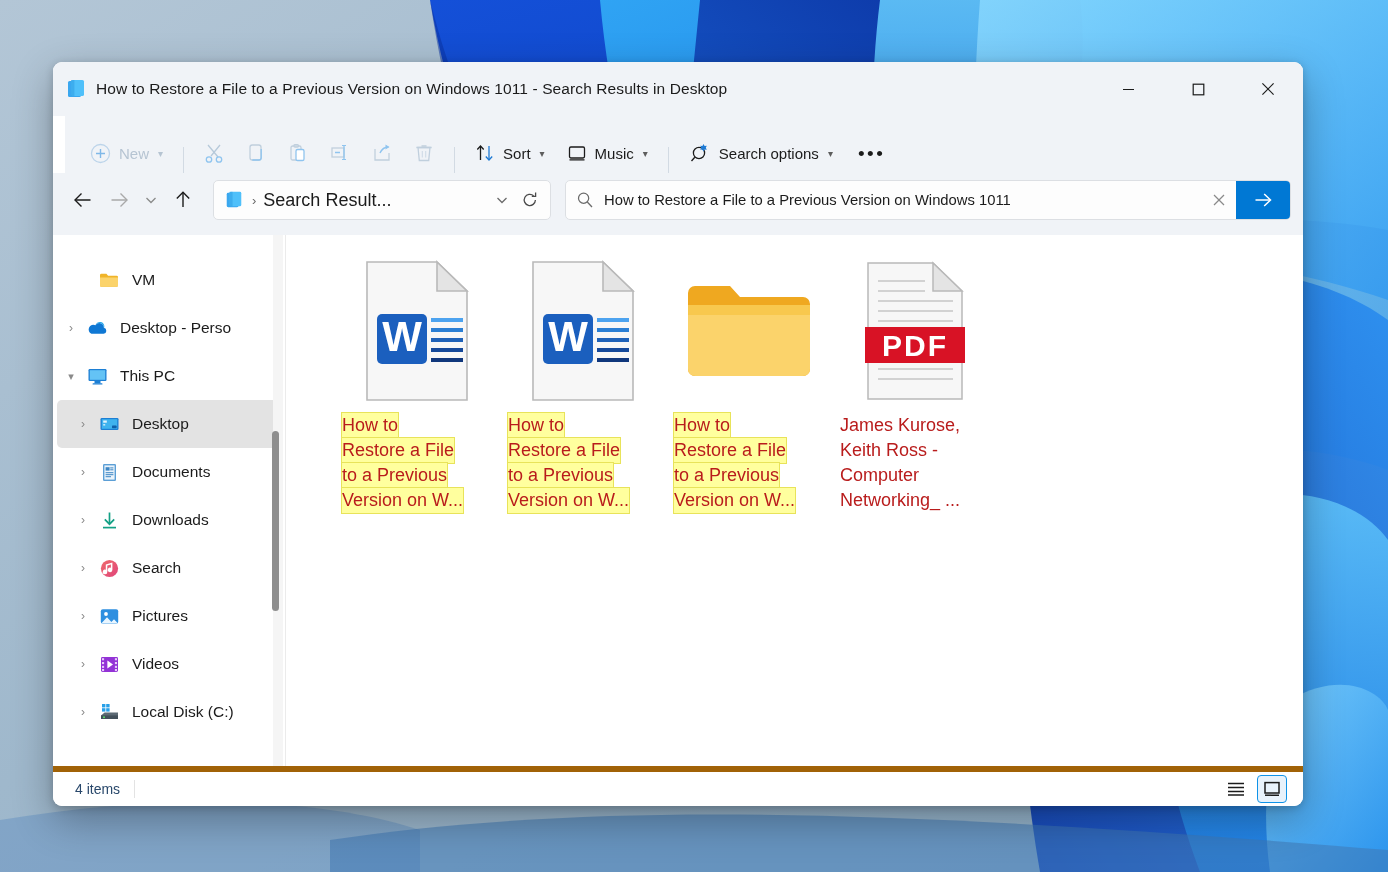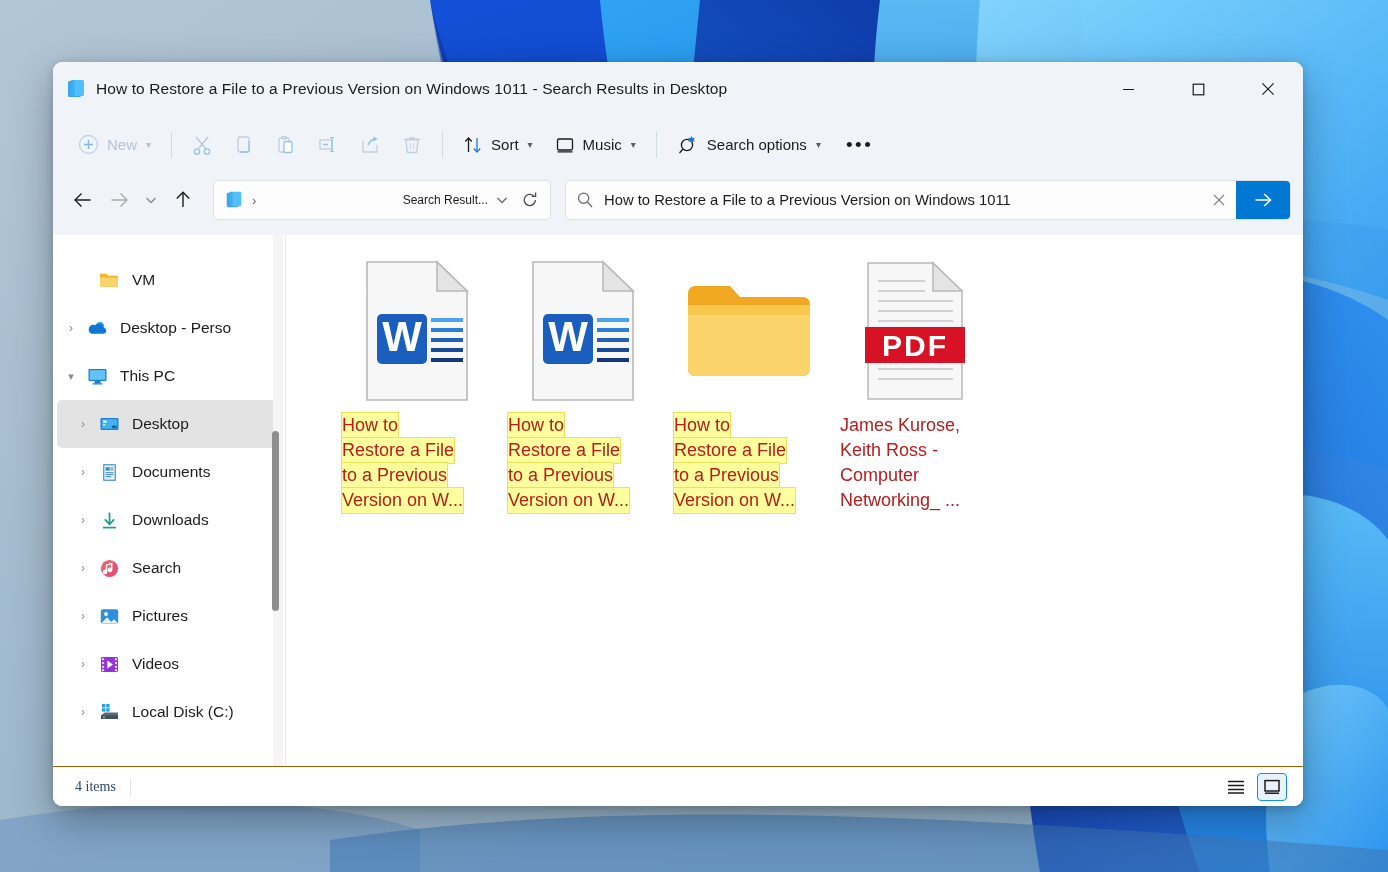--- a/index.html
+++ b/index.html
@@ -38,22 +38,23 @@
   }
   .wincontrols { margin-left: auto; display: flex; height: 54px; }
   .winbtn {
     width: 70px; height: 54px; display: flex; align-items: center;
     justify-content: center; cursor: default;
   }
 
   
   .toolbar {
     height: 57px; background: #f0f3f7; flex: none;
-    display: flex; align-items: center; padding: 0 14px;
+    display: flex; align-items: flex-end; padding: 0 14px;
     gap: 0;
+    margin-left: 12px;
   }
   .tb-item {
     height: 40px; display: flex; align-items: center; gap: 8px;
     padding: 0 11px; border-radius: 5px; cursor: default;
     color: #1b1b1b; font-size: 15px; white-space: nowrap;
   }
   .tb-item.disabled { color: #b6c4d2; }
   .tb-iconbtn { width: 42px; justify-content: center; padding: 0; }
   .tb-sep { width: 1px; height: 26px; background: #d2dae3; margin: 0 9px; flex:none; }
   .chev { font-size: 10px; color: #5d5d5d; margin-left: 1px; }
@@ -73,21 +74,21 @@
   .navbtn.small { width: 28px; }
   .navbtn.dim svg { stroke: #a9a9a9; }
 
   .addrbar {
     flex: none; width: 338px; height: 40px; margin-left: 12px;
     background: #fdfdfd; border: 1px solid #dcdfe3; border-radius: 5px;
     display: flex; align-items: center; padding: 0 6px 0 10px;
   }
   .addr-icon { width: 20px; height: 20px; flex:none; }
   .addr-sep { color:#666; font-size: 13px; margin: 0 7px 0 8px; }
-  .addr-text { font-size: 12px; color:#1b1b1b; flex: 1; white-space: nowrap; overflow:hidden;text-align:right;}
+  .addr-text { font-size: 18px; color:#1b1b1b; flex: 1; white-space: nowrap; overflow:hidden;}
   .addr-btn { width: 28px; height: 30px; display:flex;align-items:center;justify-content:center;border-radius:4px;cursor:default;}
 
   .searchbar {
     flex: 1; height: 40px; margin-left: 14px; margin-right: 0;
     background: #fdfdfd; border: 1px solid #dcdfe3; border-radius: 5px;
     display: flex; align-items: center; overflow: hidden;
   }
   .search-icon-wrap { width: 38px; display:flex; align-items:center; justify-content:center; flex:none;}
   .search-input {
     flex: 1; border: none; outline: none; background: transparent;
@@ -155,22 +156,21 @@
     white-space: nowrap;
   }
   .tile-label.hl span {
     background: #ffff9e; box-shadow: 0 0 0 1px #e8e35a;
   }
 
   
   .statusbar {
     height: 40px; flex: none; background: #fff; display: flex;
     align-items: center; padding: 0 10px 0 22px;
-    border-top: 1px solid #a16207;
-    font-family: Liberation Serif, serif;
+    border-top: 6px solid #a16207;
   }
   .status-text { font-size: 14px; color: #29486b; }
   .status-sep { width:1px; height:18px; background:#e3e3e3; margin-left:14px;}
   .view-toggles { margin-left: auto; display: flex; gap: 6px; padding-right: 6px;}
   .vtoggle {
     width: 30px; height: 28px; display:flex;align-items:center;justify-content:center;
     border-radius: 4px; cursor: default; border: 1px solid transparent;
   }
   .vtoggle.active { background:#e8f2fb; border-color:#0f93e8; }
 </style>

